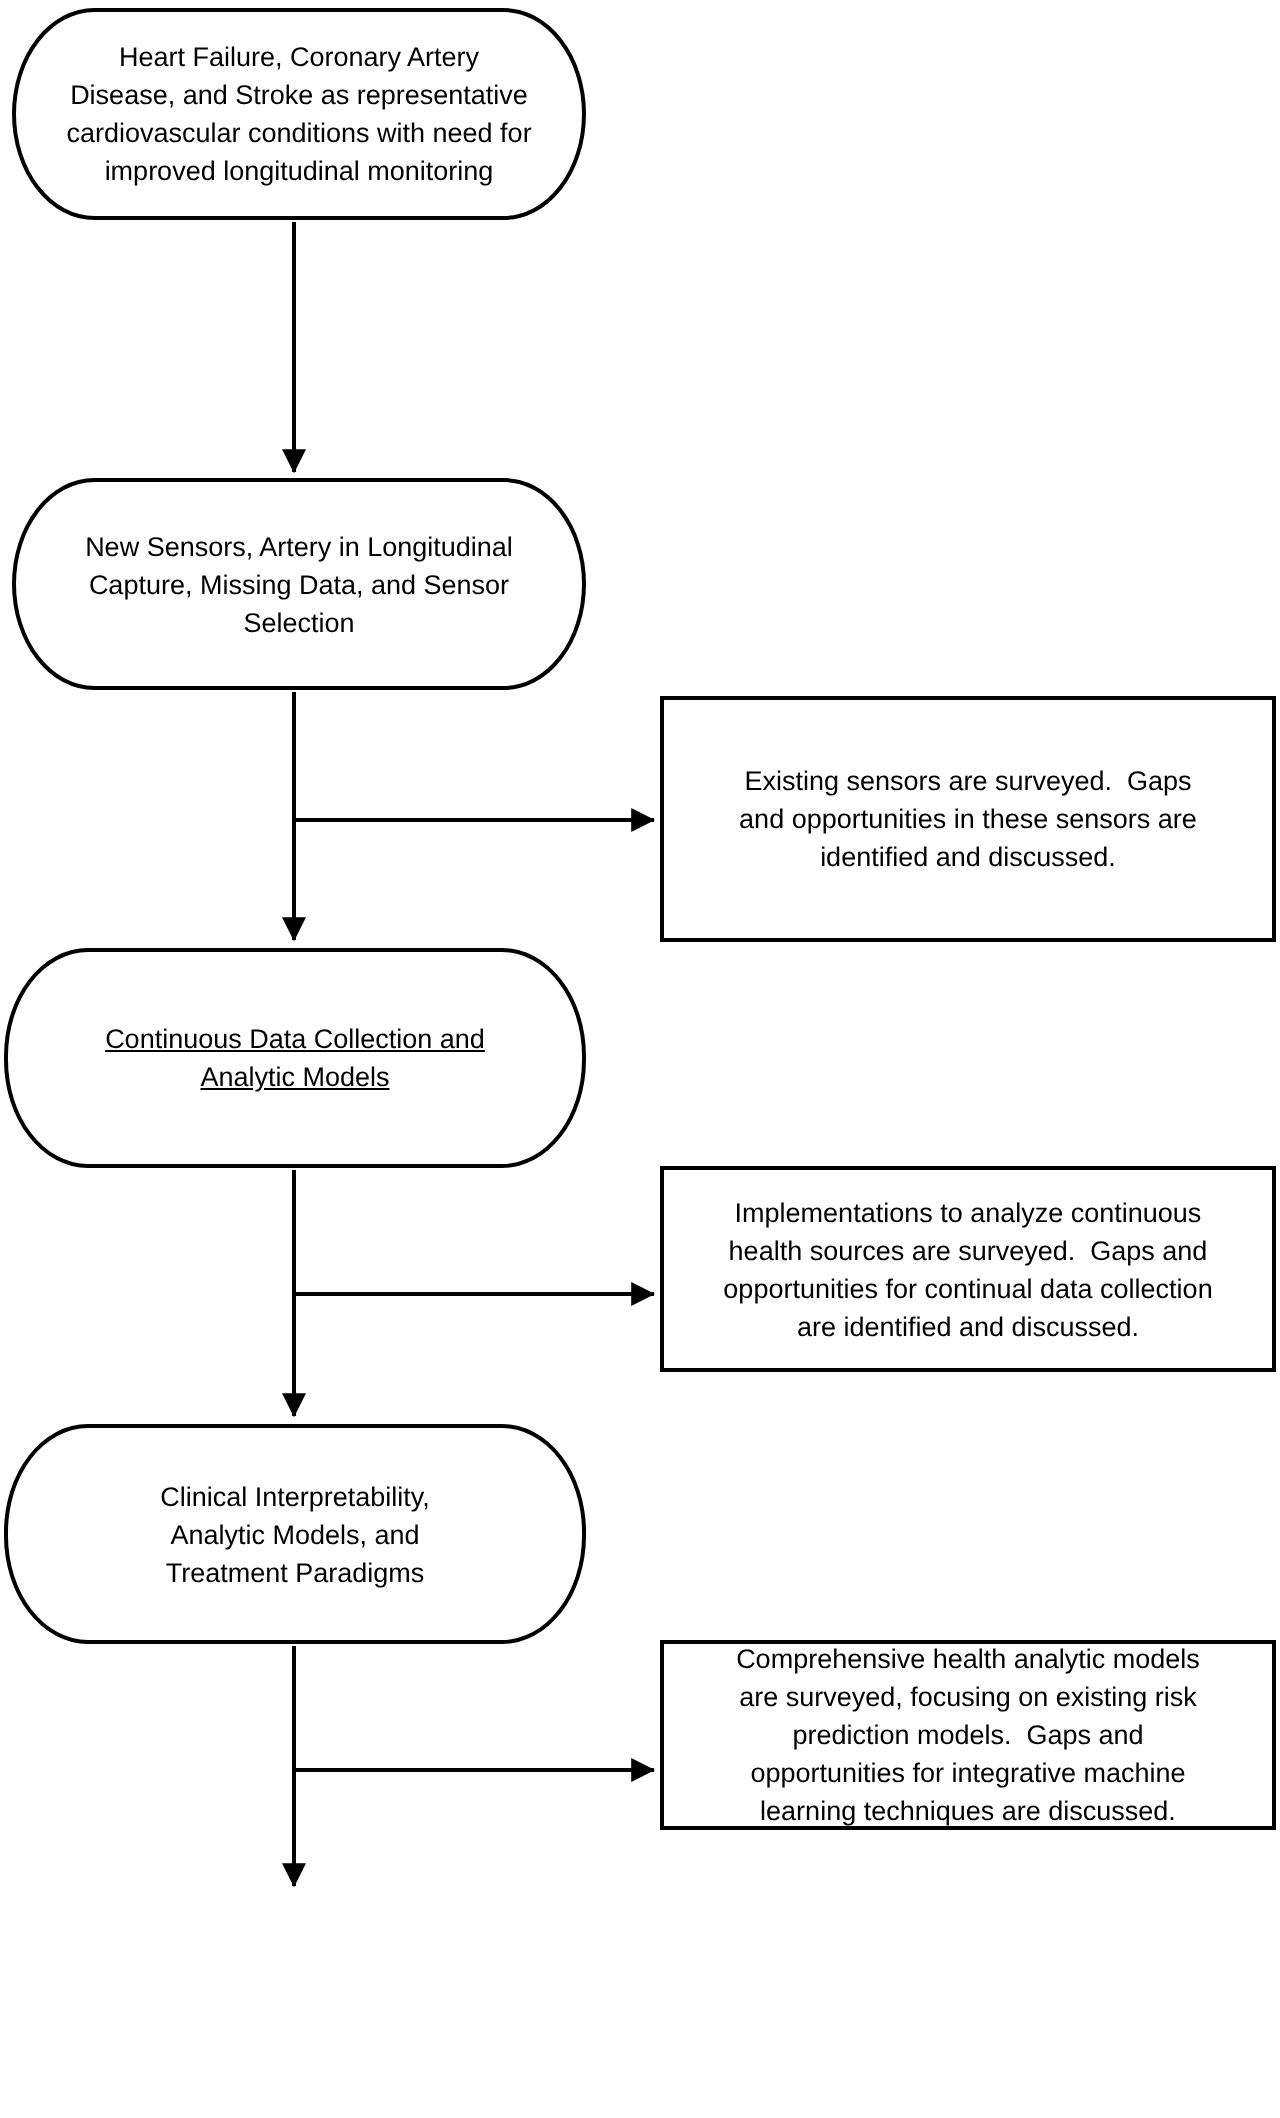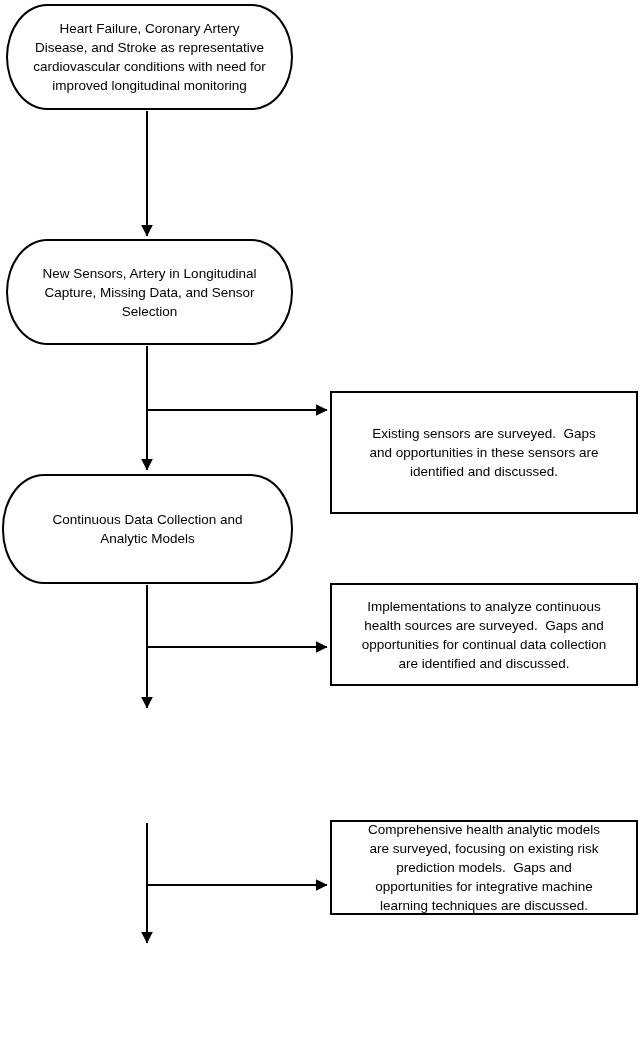--- a/index.html
+++ b/index.html
@@ -32,25 +32,25 @@
   }
   .node {
     border-radius: 42px / 54px;
   }
   .callout {
     border-radius: 0;
   }
   
   .n1 { left: 6px;  top: 4px;   width: 287px; height: 106px; }
   .n2 { left: 6px;  top: 239px; width: 287px; height: 106px; }
-  .n3 { left: 2px;  top: 474px; width: 291px; height: 110px; }
+  .n3 { left: 2px;  top: 474px; width: 291px; height: 110px; text-decoration: underline; }
   .n4 { left: 2px;  top: 712px; width: 291px; height: 110px; }
   .n5 { left: 2px;  top: 947px; width: 291px; height: 106px; }
   
-  .c1 { left: 330px; top: 348px; width: 308px; height: 123px; margin-top: 43px; }
+  .c1 { left: 330px; top: 348px; width: 308px; height: 123px; }
   .c2 { left: 330px; top: 583px; width: 308px; height: 103px; }
   .c3 { left: 330px; top: 820px; width: 308px; height: 95px; }
   .connectors {
     position: absolute;
     left: 0;
     top: 0;
     width: 640px;
     height: 1059px;
     pointer-events: none;
   }
@@ -85,20 +85,25 @@
   </div>
   <div class="node n2">
     <span>New Sensors, Artery in Longitudinal
 Capture, Missing Data, and Sensor
 Selection</span>
   </div>
   <div class="node n3">
     <span>Continuous Data Collection and
 Analytic Models</span>
   </div>
+  <div class="node n4">
+    <span>Clinical Interpretability,
+Analytic Models, and
+Treatment Paradigms</span>
+  </div>
 
   <div class="callout c1">
     <span>Existing sensors are surveyed.  Gaps
 and opportunities in these sensors are
 identified and discussed.</span>
   </div>
   <div class="callout c2">
     <span>Implementations to analyze continuous
 health sources are surveyed.  Gaps and
 opportunities for continual data collection

